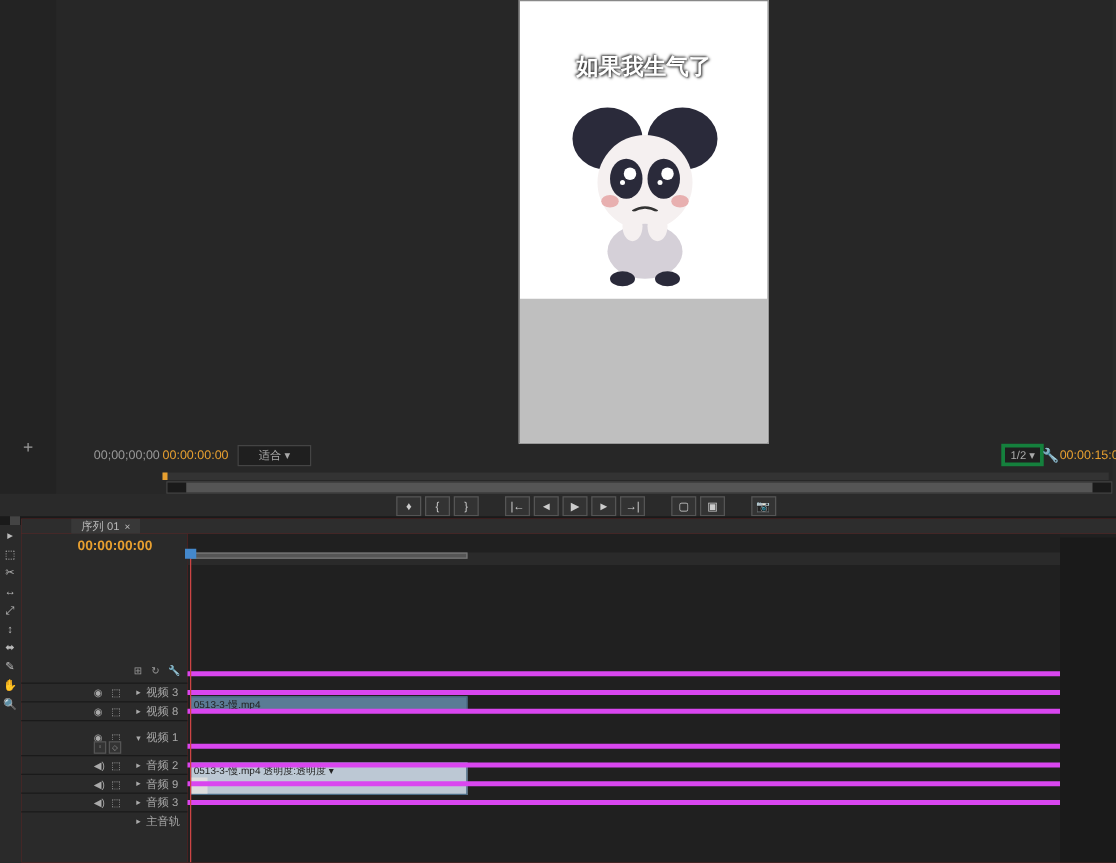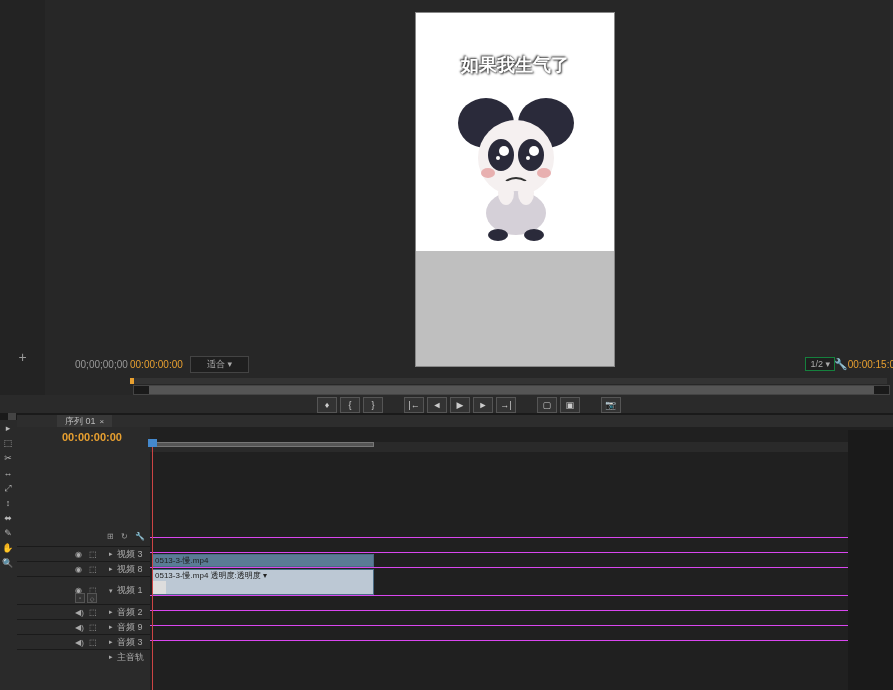--- a/index.html
+++ b/index.html
@@ -2,31 +2,31 @@
 <html><head>
 <meta charset="utf-8">
 <style>
 * { margin: 0; padding: 0; box-sizing: border-box; font-family: Arial, sans-serif; }
 body { width: 893px; height: 690px; background: #2a2a2a; overflow: hidden; position: relative; }
 
 .top-icon { position: absolute; top: 0; left: 0; width: 40px; height: 35px; background: #d5d5d5; border-radius: 0 0 20px 0; display: flex; align-items: center; justify-content: center; }
 .top-icon svg { width: 22px; height: 22px; }
 
 .preview-area { position: absolute; top: 0; left: 45px; width: 845px; height: 395px; background: #272727; }
-.preview-canvas { position: absolute; top: 0; left: 370px; width: 200px; height: 355px; background: #fff; border: 1px solid #888; margin-top: 12px; }
+.preview-canvas { position: absolute; top: 0; left: 370px; width: 200px; height: 355px; background: #fff; border: 1px solid #888; }
 .preview-content { width: 100%; height: 100%; position: relative; }
 .preview-text { position: absolute; top: 40px; left: 0; right: 0; text-align: center; color: #fff; text-shadow: 1px 1px 2px #333, -1px -1px 2px #333; font-size: 18px; font-weight: bold; }
 .character { position: absolute; top: 80px; left: 40px; width: 120px; height: 150px; }
 .char-floor { position: absolute; bottom: 0; left: 0; right: 0; height: 115px; background: #bfbfbf; }
 
 .preview-footer { position: absolute; bottom: 22px; left: 0; right: 0; height: 18px; display: flex; align-items: center; }
 .tc-left { position: absolute; left: 30px; color: #999; font-size: 10px; }
 .tc-current { position: absolute; left: 85px; color: #e8a030; font-size: 10px; }
 .fit-dropdown { position: absolute; left: 145px; background: #1f1f1f; color: #aaa; font-size: 9px; padding: 1px 16px; border: 1px solid #444; }
-.zoom-dropdown { position: absolute; right: 55px; background: #1f1f1f; color: #aaa; font-size: 9px; padding: 1px 4px; border: 1px solid #15803d; }
+.zoom-dropdown { position: absolute; right: 55px; background: #1f1f1f; color: #aaa; font-size: 9px; padding: 1px 4px; border: 3px solid #15803d; }
 .wrench-icon { position: absolute; right: 42px; color: #ccc; font-size: 11px; }
 .tc-right { position: absolute; right: -5px; color: #e8a030; font-size: 10px; }
 
 .preview-scroll { position: absolute; bottom: 0; left: 88px; right: 0; height: 10px; background: #1a1a1a; border: 1px solid #444; }
 .preview-scroll-thumb { height: 100%; background: #555; margin: 0 15px; }
 .preview-mini-ruler { position: absolute; bottom: 11px; left: 85px; right: 3px; height: 6px; background: #333; }
 .preview-mini-marker { position: absolute; left: 0; width: 4px; height: 100%; background: #e8a030; }
 
 .transport { position: absolute; bottom: -16px; left: 0; right: 0; height: 20px; display: flex; justify-content: center; gap: 3px; }
 .transport-btn { width: 20px; height: 16px; background: #333; border: 1px solid #555; color: #ccc; font-size: 9px; display: flex; align-items: center; justify-content: center; cursor: pointer; }
@@ -60,25 +60,25 @@
 .fx-box { width: 10px; height: 10px; background: #333; border: 1px solid #555; font-size: 6px; color: #999; display: flex; align-items: center; justify-content: center; }
 
 .timeline-tracks { flex: 1; background: #202020; position: relative; }
 .ruler { height: 15px; background: #252525; position: relative; border-bottom: 1px solid #111; }
 .ruler-tick { position: absolute; top: 2px; color: #888; font-size: 8px; }
 .ruler-bar { position: absolute; top: 15px; left: 0; right: 0; height: 10px; background: #2a2a2a; }
 .work-area { position: absolute; top: 0; left: 2px; width: 222px; height: 5px; background: #555; border: 1px solid #777; }
 .playhead { position: absolute; top: 15px; left: 2px; width: 1px; bottom: 0; background: #cc4444; z-index: 10; }
 .playhead-head { position: absolute; top: -3px; left: -4px; width: 9px; height: 8px; background: #4488cc; }
 
-.track-lane { height: 15px; border-top: 1px solid #d946ef; position: relative; }
+.track-lane { height: 15px; border-top: 4px solid #d946ef; position: relative; }
 .track-lane.expanded { height: 28px; }
 .clip { position: absolute; top: 1px; left: 2px; height: 13px; background: #7a9bb5; border: 1px solid #4a6b85; font-size: 8px; color: #222; padding-left: 2px; overflow: hidden; white-space: nowrap; }
 .clip.selected { background: #5a7b95; }
-.clip.v1 { height: 26px; background: #bcc8d4; }
+.clip.v1 { height: 26px; background: #bcc8d4; margin-top: 38px; }
 .clip-thumb { position: absolute; bottom: 0; left: 0; width: 13px; height: 13px; background: #ddd; }
 
 .tools-sidebar { position: absolute; top: 420px; left: 0; width: 17px; bottom: 0; background: #2a2a2a; }
 
 .right-edge { position: absolute; top: 430px; right: 0; width: 45px; bottom: 0; background: #1a1a1a; }
 
 .spacer-110 { height: 110px; }
 </style>
 </head>
 <body>

